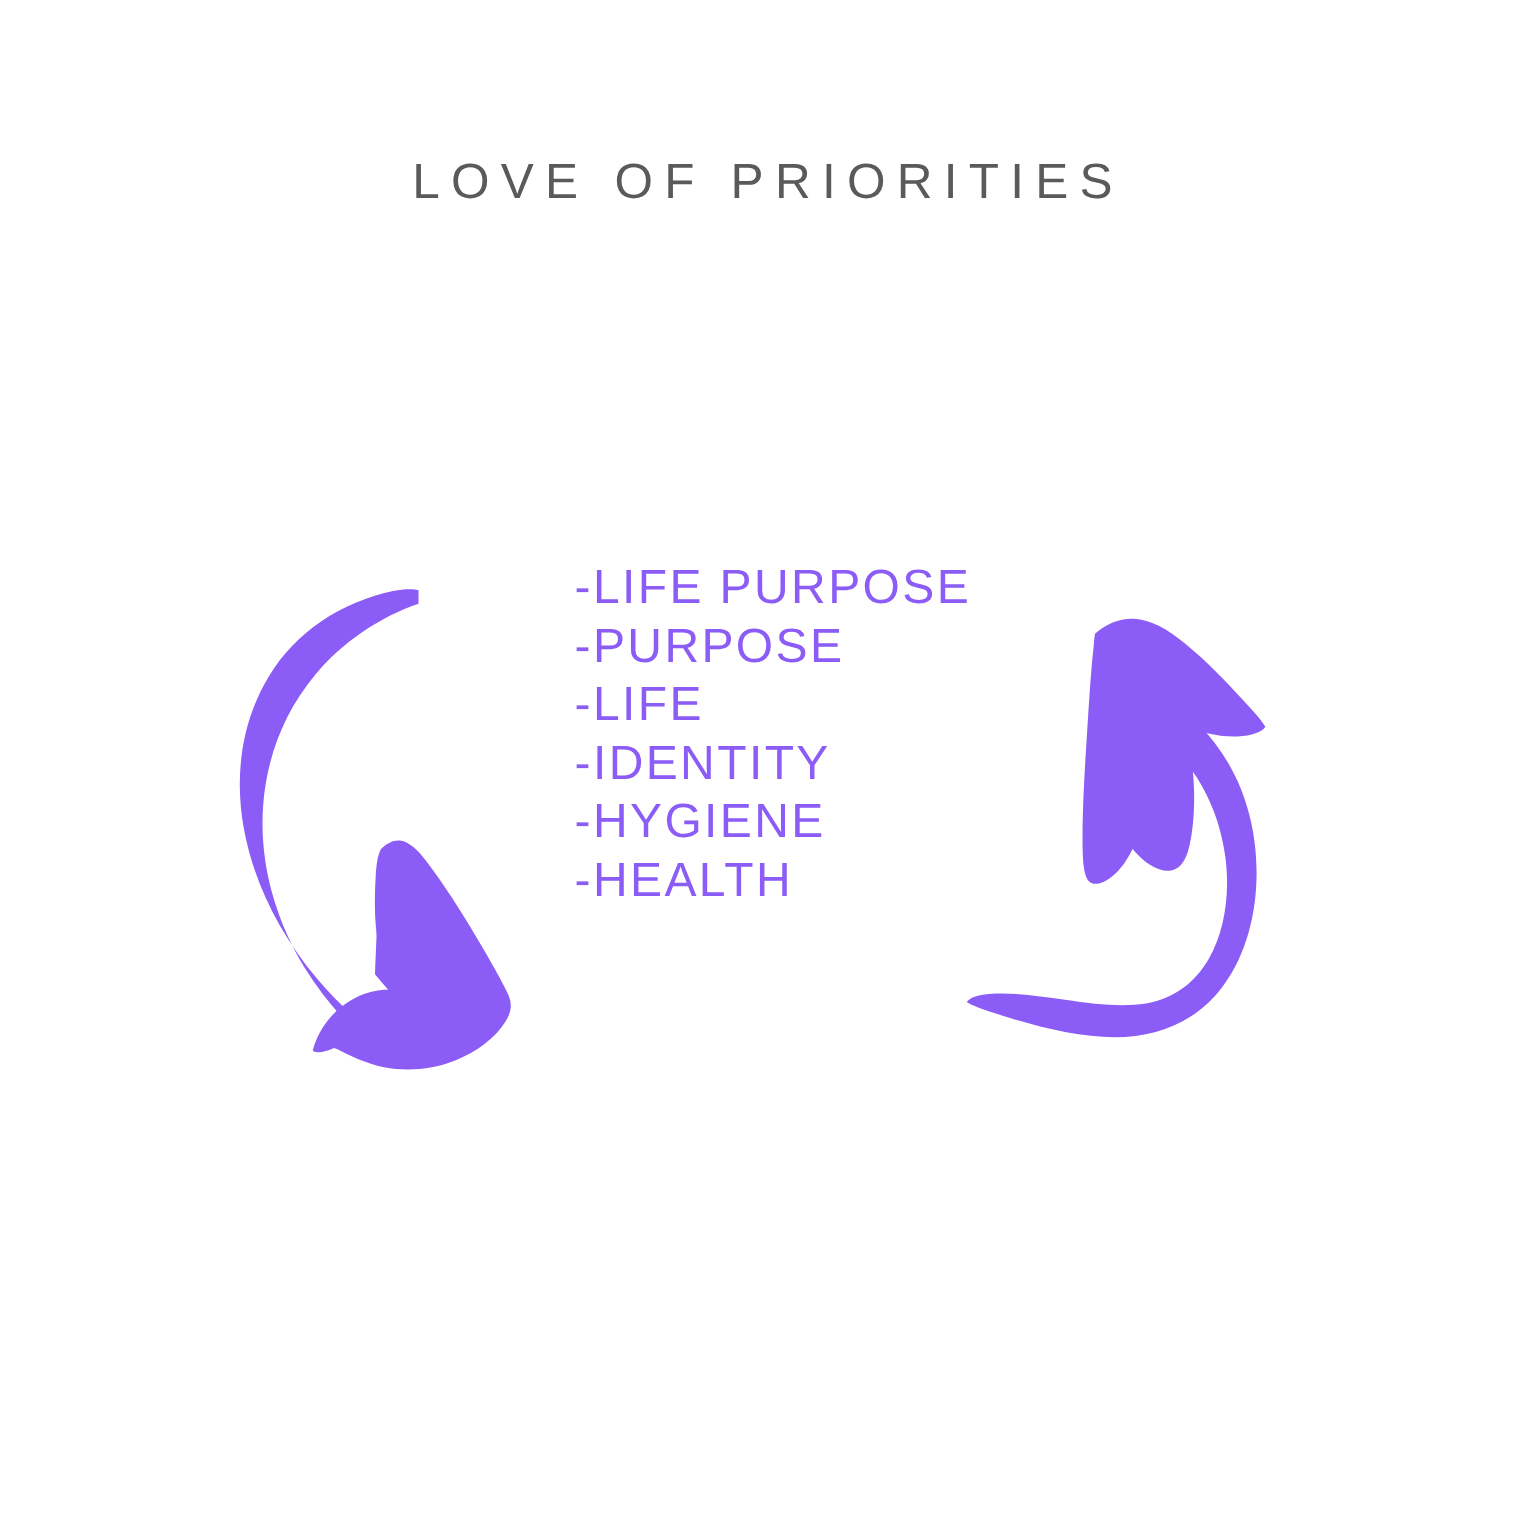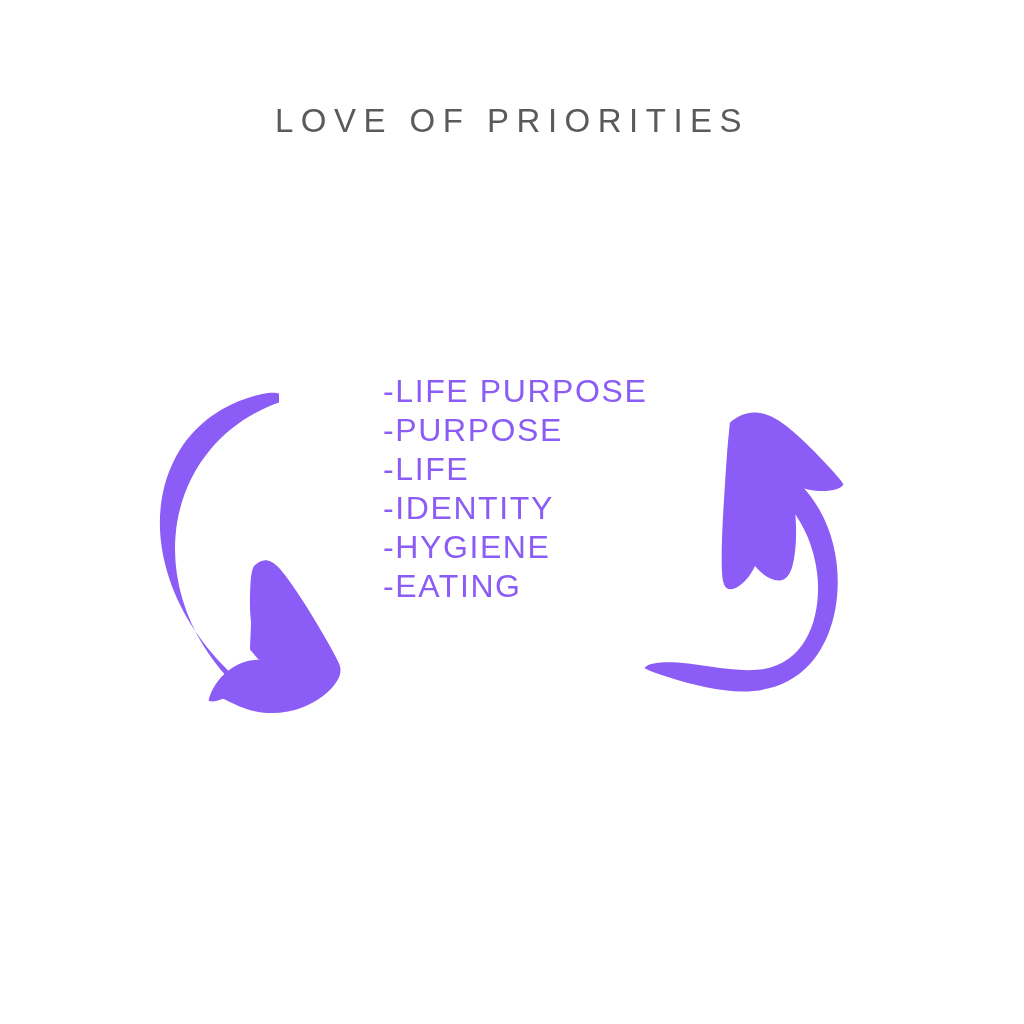--- a/index.html
+++ b/index.html
@@ -168,17 +168,17 @@
     <li class="priority-item">
       <span class="dash">-</span><span>LIFE</span>
     </li>
     <li class="priority-item">
       <span class="dash">-</span><span>IDENTITY</span>
     </li>
     <li class="priority-item">
       <span class="dash">-</span><span>HYGIENE</span>
     </li>
     <li class="priority-item">
-      <span class="dash">-</span><span>EATING</span>
+      <span class="dash">-</span><span>HEALTH</span>
     </li>
   </ul>
 
 </div>
 
 </body></html>

